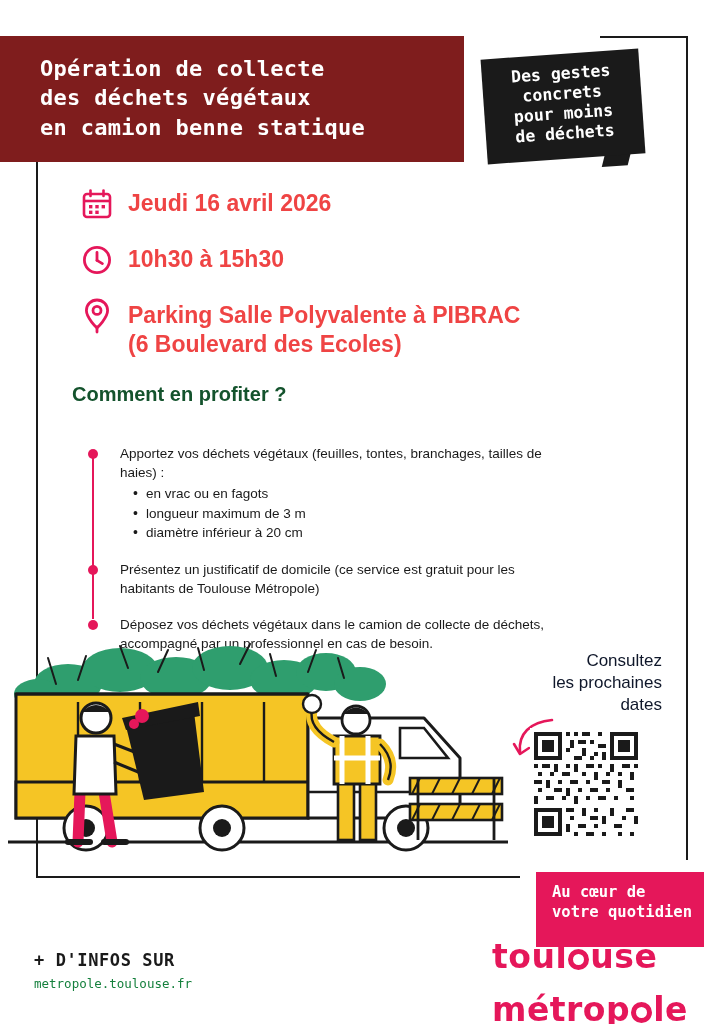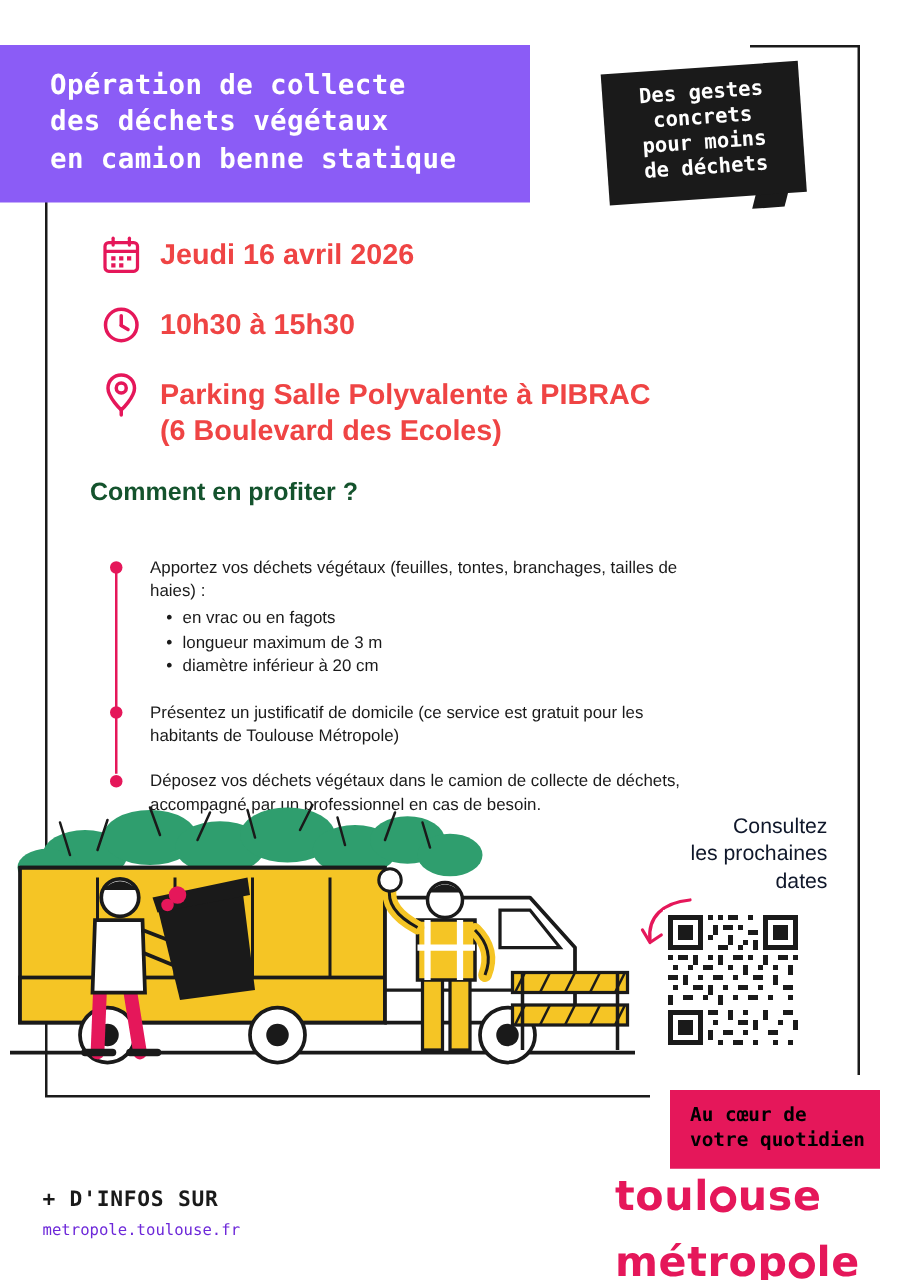--- a/index.html
+++ b/index.html
@@ -40,22 +40,22 @@
     position: absolute;
     left: 520px; top: 860px;
     width: 180px; height: 30px;
     background: #ffffff;
   }
 
   
   .title-band {
     position: absolute;
     left: 0; top: 36px;
-    width: 424px;
-    background: #8b5cf6;
+    width: 464px;
+    background: #7f1d1d;
     color: #ffffff;
     padding: 18px 26px 20px 40px;
     box-sizing: border-box;
   }
   .title-band .line {
     font-family: "DejaVu Sans Mono", monospace;
     font-weight: bold;
     font-size: 22px;
     letter-spacing: 0.3px;
     line-height: 1.34;
@@ -212,22 +212,22 @@
     left: 18px; top: 78px;
     width: 112px; height: 112px;
   }
 
   
   .banner {
     position: absolute;
     left: 536px; top: 872px;
     width: 168px;
     background: #e5175a;
-    color: #000000;
-    padding: 10px 14px 12px 16px;
+    color: #ffffff;
+    padding: 10px 14px 24px 16px;
     box-sizing: border-box;
   }
   .banner .bline {
     font-family: "DejaVu Sans Mono", monospace;
     font-weight: bold;
     font-size: 15.5px;
     line-height: 1.32;
     white-space: nowrap;
   }
 
@@ -239,21 +239,21 @@
   .footer-info .big {
     font-family: "DejaVu Sans Mono", monospace;
     font-size: 17px;
     letter-spacing: 0.6px;
     color: #1a1a1a;
     font-weight: bold;
   }
   .footer-info .small {
     font-family: "DejaVu Sans Mono", monospace;
     font-size: 12.5px;
-    color: #6d28d9;
+    color: #15803d;
     margin-top: 6px;
   }
   .logo {
     position: absolute;
     left: 492px; top: 940px;
     width: 200px;
     text-align: left;
   }
   .logo .l1, .logo .l2 {
     font-family: "DejaVu Sans", sans-serif;

